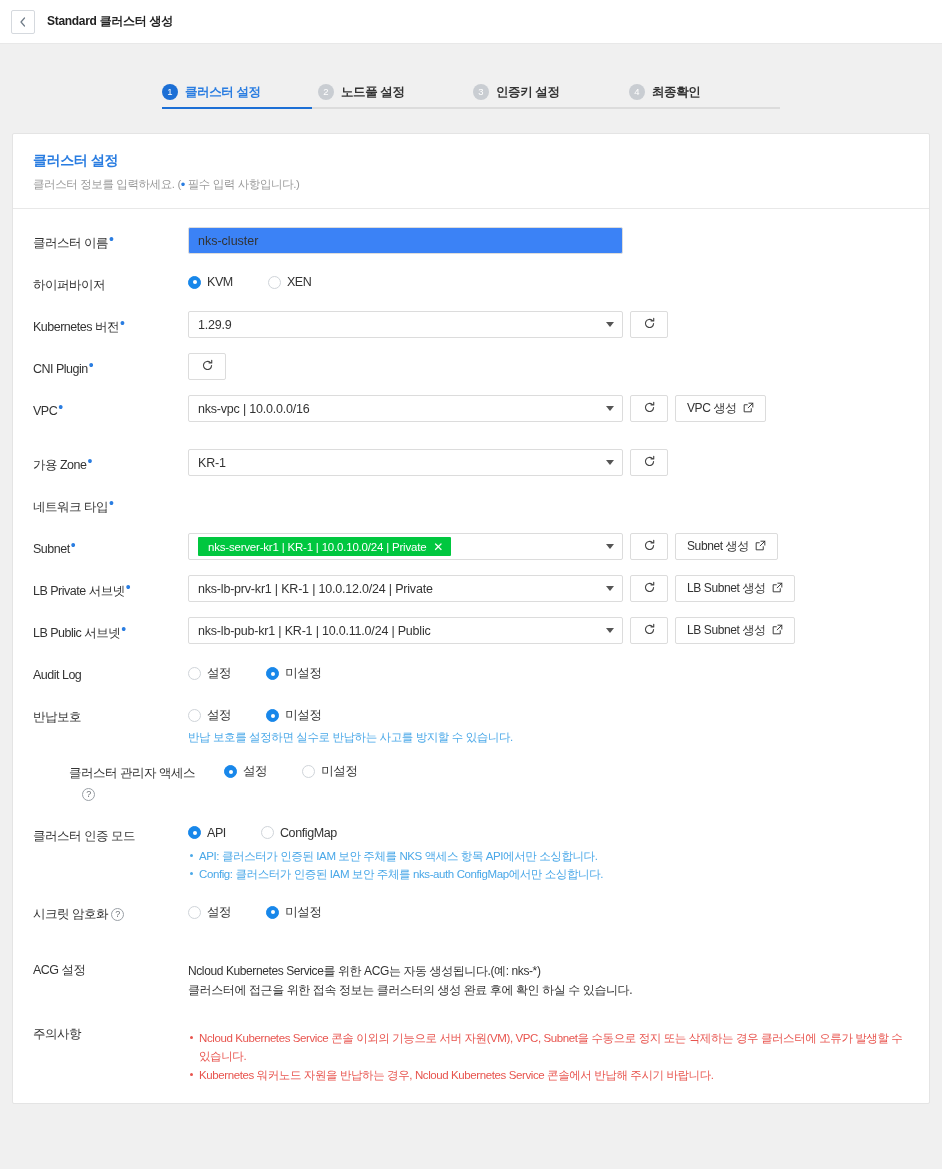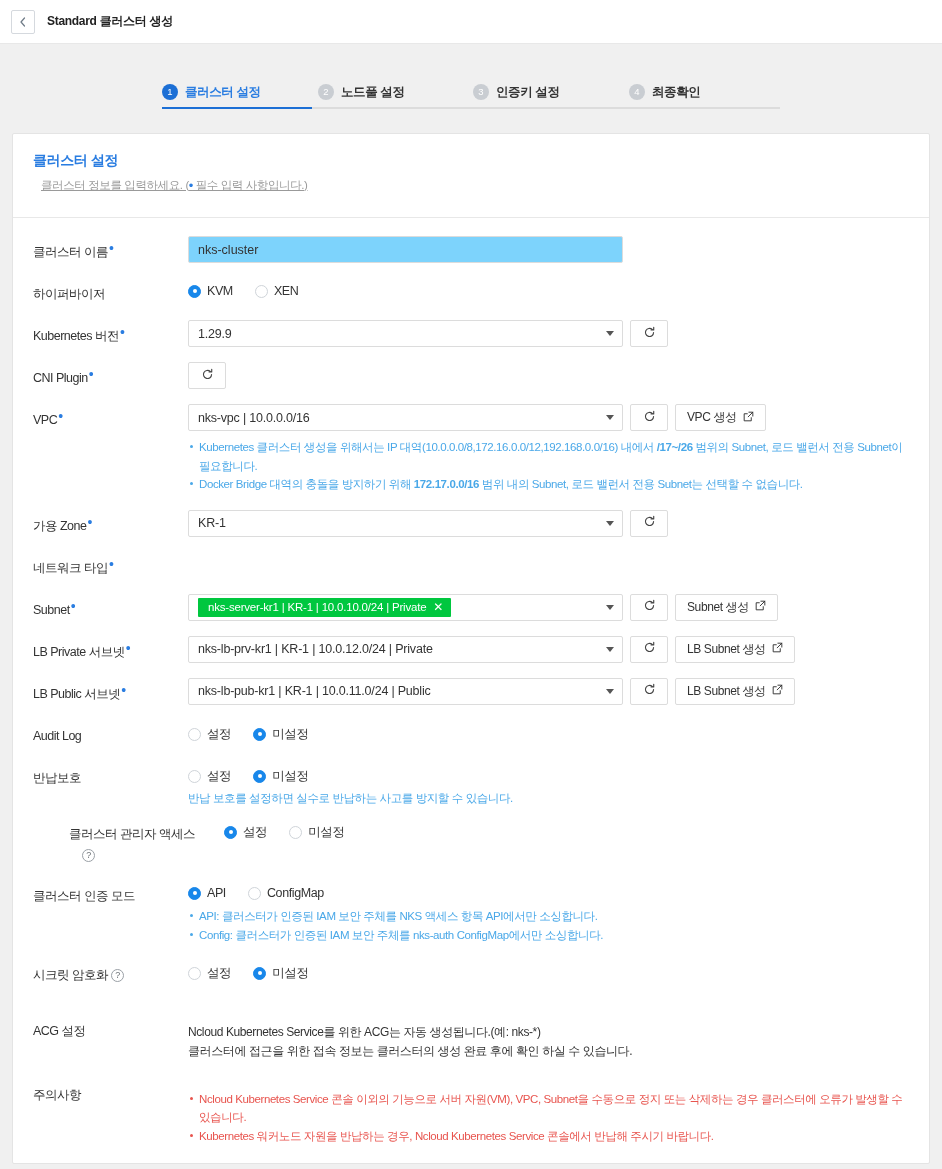--- a/index.html
+++ b/index.html
@@ -111,22 +111,21 @@
     color: #2a7de1;
     font-size: 14px;
     font-weight: bold;
     letter-spacing: -0.4px;
     margin: 0 0 7px 0;
   }
   .card-sub {
     color: #9a9a9a;
     font-size: 11.5px;
     letter-spacing: -0.4px;
-    margin: 8px;
-    text-decoration: underline;
+    margin: 0;
   }
   .card-sub .req { color: #2a7de1; font-size: 13px; vertical-align: -1px; }
 
   .card-body { padding: 14px 20px 18px 20px; }
 
   
   .row {
     display: flex;
     align-items: flex-start;
     min-height: 42px;
@@ -153,21 +152,21 @@
   .field-line { display: flex; align-items: center; gap: 7px; }
 
   input.text-input {
     width: 435px; height: 27px;
     border: 1px solid #dcdcdc;
     border-radius: 2px;
     padding: 0 9px;
     font-size: 12.5px;
     color: #333;
     font-family: inherit;
-    background: #7dd3fc;
+    background: #3b82f6;
     outline: none;
   }
   input.text-input::placeholder { color: #b5b5b5; }
 
   .select {
     width: 435px; height: 27px;
     border: 1px solid #dcdcdc;
     border-radius: 2px;
     background: #fff;
     display: flex;
@@ -228,21 +227,21 @@
     padding: 0 11px;
     font-size: 12px;
     color: #333;
     cursor: pointer;
     letter-spacing: -0.4px;
     white-space: nowrap;
     flex: 0 0 auto;
   }
 
   
-  .radio-group { display: flex; align-items: center; gap: 22px; padding-top: 6px; }
+  .radio-group { display: flex; align-items: center; gap: 35px; padding-top: 6px; }
   .radio {
     display: flex; align-items: center; gap: 6px;
     cursor: pointer;
     font-size: 12.5px;
     color: #333;
     letter-spacing: -0.4px;
   }
   .radio .dot {
     width: 13px; height: 13px;
     border-radius: 50%;
@@ -452,24 +451,20 @@
             <span>VPC 생성</span>
             <span>
               <svg width="11" height="11" viewBox="0 0 14 14" aria-hidden="true">
                 <path d="M7.5 1.5 H12.5 V6.5" fill="none" stroke="#333" stroke-width="1.2" stroke-linecap="round" stroke-linejoin="round"></path>
                 <path d="M12.5 1.5 L6.6 7.4" fill="none" stroke="#333" stroke-width="1.2" stroke-linecap="round"></path>
                 <path d="M10.5 8.5 V12.5 H1.5 V3.5 H5.5" fill="none" stroke="#333" stroke-width="1.2" stroke-linecap="round" stroke-linejoin="round"></path>
               </svg>
             </span>
           </div>
         </div>
-        <ul class="hint">
-          <li>Kubernetes 클러스터 생성을 위해서는 IP 대역(10.0.0.0/8,172.16.0.0/12,192.168.0.0/16) 내에서 <b>/17~/26</b> 범위의 Subnet, 로드 밸런서 전용 Subnet이 필요합니다.</li>
-          <li>Docker Bridge 대역의 충돌을 방지하기 위해 <b>172.17.0.0/16</b> 범위 내의 Subnet, 로드 밸런서 전용 Subnet는 선택할 수 없습니다.</li>
-        </ul>
       </div>
     </div>
 
     <div class="row" style="margin-top:12px;">
       <div class="row-label"><span>가용 Zone</span><span class="req">•</span></div>
       <div class="row-field">
         <div class="field-line">
           <div class="select">
             <span class="sel-val">KR-1</span>
             <span class="caret"></span>

